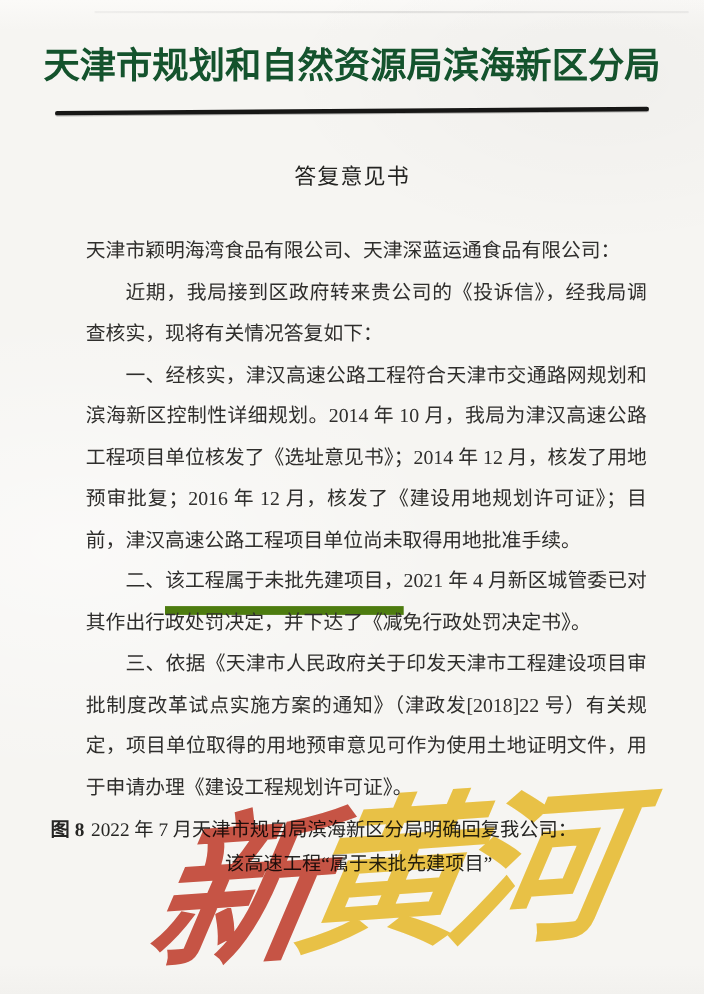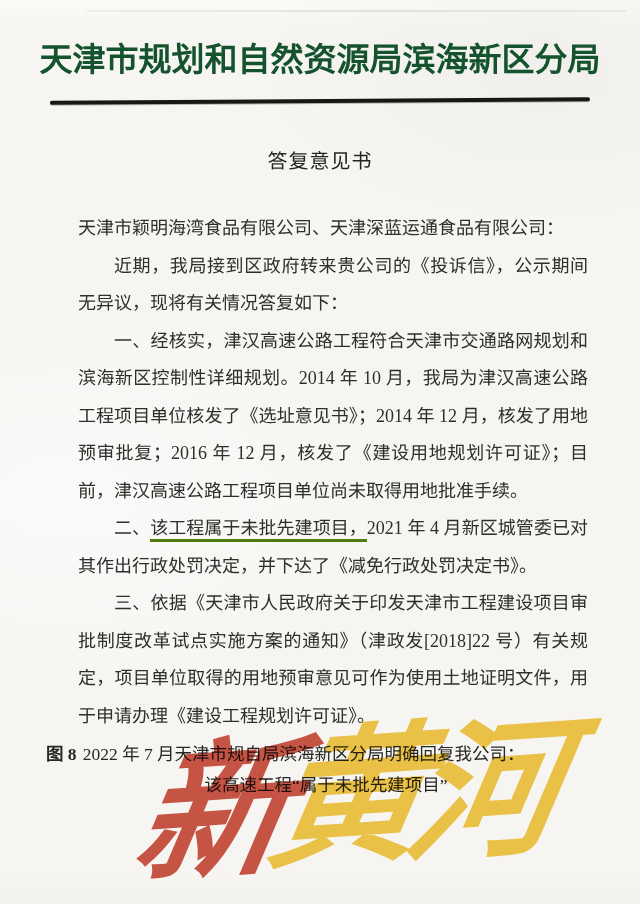--- a/index.html
+++ b/index.html
@@ -58,22 +58,22 @@
     padding:0 52px 0 78px;
     font-size:18px;
     line-height:37.5px;
     text-align:justify;
     text-justify:inter-ideograph;
     color:#2f2e2c;
   }
   .body-text p{margin:0;}
   .para-indent{text-indent:2em;}
   .underline-red{
-    border-bottom:3px solid #4d7c0f;
-    padding-bottom:1px;
+    border-bottom:8px solid #4d7c0f;
+    padding-bottom:13px;
   }
   .caption{
     margin-top:4px;
     padding:0 34px 0 46px;
     font-size:17.5px;
     line-height:31px;
     color:#262624;
   }
   .caption-line1{white-space:nowrap;}
   .caption-figure{font-weight:bold;margin-right:0.35em;}
@@ -114,21 +114,21 @@
   <div class="agency-header">天津市规划和自然资源局滨海新区分局</div>
 
   <div class="header-rule"></div>
 
   <div class="doc-title">答复意见书</div>
 
   <div class="body-text">
 
     <p>天津市颖明海湾食品有限公司、天津深蓝运通食品有限公司：</p>
 
-    <p class="para-indent">近期，我局接到区政府转来贵公司的《投诉信》，公示期间无异议，现将有关情况答复如下：</p>
+    <p class="para-indent">近期，我局接到区政府转来贵公司的《投诉信》，经我局调查核实，现将有关情况答复如下：</p>
 
     <p class="para-indent">一、经核实，津汉高速公路工程符合天津市交通路网规划和滨海新区控制性详细规划。2014 年 10 月，我局为津汉高速公路工程项目单位核发了《选址意见书》；2014 年 12 月，核发了用地预审批复；2016 年 12 月，核发了《建设用地规划许可证》；目前，津汉高速公路工程项目单位尚未取得用地批准手续。</p>
 
     <p class="para-indent"><span>二、</span><span class="underline-red">该工程属于未批先建项目，</span><span>2021 年 4 月新区城管委已对其作出行政处罚决定，并下达了《减免行政处罚决定书》。</span></p>
 
     <p class="para-indent">三、依据《天津市人民政府关于印发天津市工程建设项目审批制度改革试点实施方案的通知》（津政发[2018]22 号）有关规定，项目单位取得的用地预审意见可作为使用土地证明文件，用于申请办理《建设工程规划许可证》。</p>
 
 
   </div>
 

